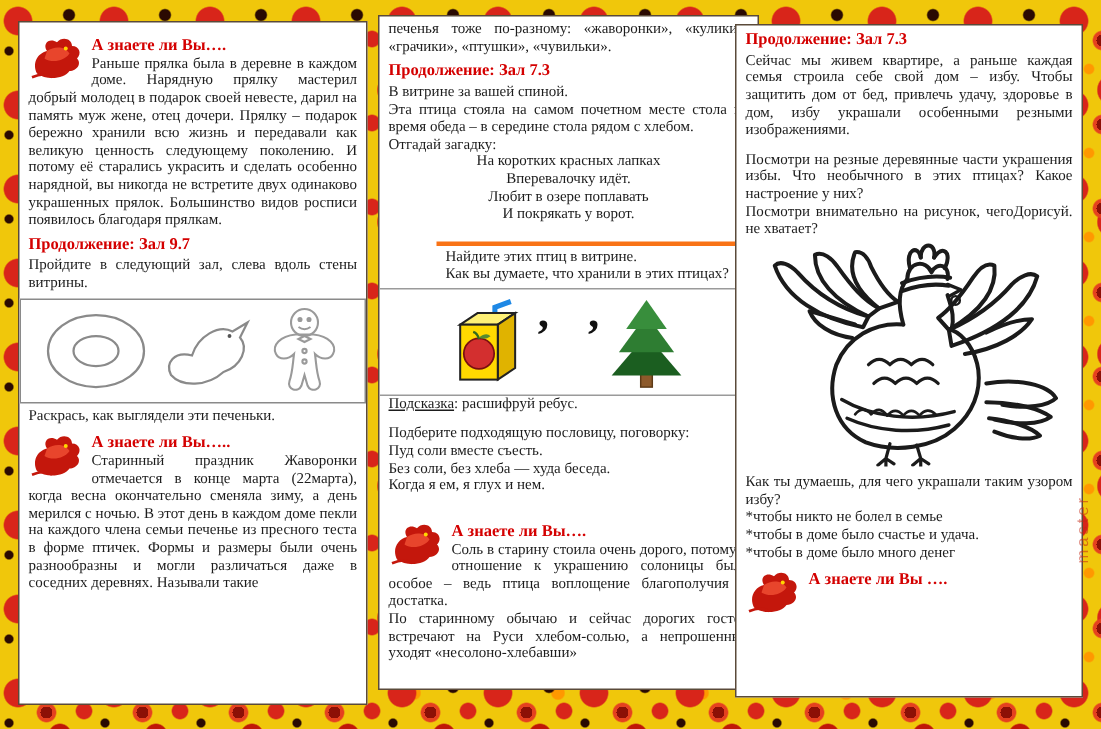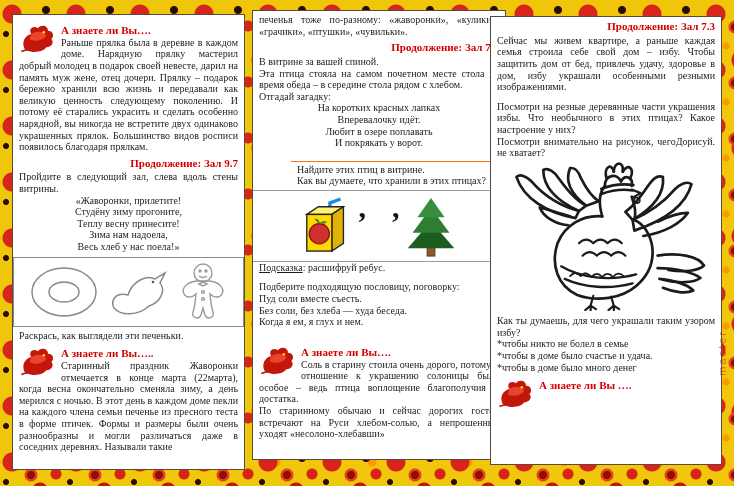--- a/index.html
+++ b/index.html
@@ -22,27 +22,27 @@
   }
   .col{
     position:absolute;background:#fff;border:1px solid #5a4a3a;
     padding:3px 6px;box-sizing:border-box;overflow:hidden;
     font-size:10px;line-height:1.16;color:#1d1d1d;
   }
   .col1{left:12px;top:14px;width:233px;height:456px;}
   .col2{left:252px;top:10px;width:254px;height:450px;}
   .col3{left:490px;top:16px;width:232px;height:449px;}
   .hd{color:#d40000;font-weight:bold;font-size:11px;}
-  .hd.center{text-align:right;margin:4px 0 2px;}
+  .hd.center{text-align:left;margin:4px 0 2px;}
   .p{text-align:justify;}
   .verse{text-align:center;}
   .flourish{float:left;width:38px;height:30px;margin:0 4px 0 0;}
   .knowwrap{margin-top:6px;}
   .fullbleed{margin-left:-6px;margin-right:-6px;}
-  .ruletop{border-top:1px solid #f97316;padding-top:2px;margin-left:32px;}
+  .ruletop{border-top:3px solid #f97316;padding-top:2px;margin-left:32px;}
   .imgbox{border:1px solid #8a8a8a;display:flex;align-items:center;justify-content:space-evenly;padding:4px 6px;margin-top:4px;margin-bottom:3px;background:#fff;}
   .rebusbox{border-top:1px solid #9a9a9a;border-bottom:1px solid #9a9a9a;display:flex;align-items:flex-start;justify-content:center;gap:4px;padding:5px 4px 3px;margin-top:3px;}
   .comma{font-size:30px;font-weight:bold;line-height:1;color:#111;transform:translateY(-4px);}
   .comma.second{margin-left:22px;}
   .u{text-decoration:underline;}
   .fr{float:right;}
   .opt{white-space:pre-wrap;}.gap8{height:8px;}.gap12{height:12px;}
   .birdwrap{margin:2px -2px 2px;}
   .watermark{
     position:absolute;right:6px;top:330px;color:rgba(196,40,20,0.55);
@@ -62,27 +62,20 @@
         <path d="M14 12 C20 8 28 8 32 14 C28 20 18 22 12 18 Z" fill="#e8452c"></path>
         <circle cx="29" cy="10" r="1.6" fill="#ffd600"></circle>
         <path d="M2 33 C9 30 14 30 18 33" stroke="#c4170c" stroke-width="2" fill="none"></path>
       </svg>
       <span class="hd">А знаете ли Вы….</span>
       <div class="p">Раньше прялка была в деревне в каждом доме. Нарядную прялку мастерил добрый молодец в подарок своей невесте, дарил на память муж жене, отец дочери. Прялку – подарок бережно хранили всю жизнь и передавали как великую ценность следующему поколению. И потому её старались украсить и сделать особенно нарядной, вы никогда не встретите двух одинаково украшенных прялок. Большинство видов росписи появилось благодаря прялкам.</div>
     </div>
 
     <div class="hd center">Продолжение: Зал 9.7</div>
     <div class="p">Пройдите в следующий зал, слева вдоль стены витрины.</div>
-    <div class="verse">
-      <div>«Жаворонки, прилетите!</div>
-      <div>Студёну зиму прогоните,</div>
-      <div>Теплу весну принесите!</div>
-      <div>Зима нам надоела,</div>
-      <div>Весь хлеб у нас поела!»</div>
-    </div>
 
     <div class="imgbox fullbleed">
       <svg width="72" height="58" viewBox="0 0 72 58" fill="none" stroke="#8a8a8a" stroke-width="1.5">
         <ellipse cx="36" cy="29" rx="32" ry="24"></ellipse>
         <ellipse cx="36" cy="29" rx="15" ry="10"></ellipse>
       </svg>
       <svg width="62" height="56" viewBox="0 0 62 56" fill="none" stroke="#8a8a8a" stroke-width="1.5">
         <path d="M6 44 C2 36 8 28 20 31 C24 18 38 10 47 15 L57 9 L52 19 C58 26 53 38 41 42 C30 52 13 52 6 44 Z"></path>
         <circle cx="45" cy="18" r="1.3" fill="#555" stroke="none"></circle>
       </svg>

